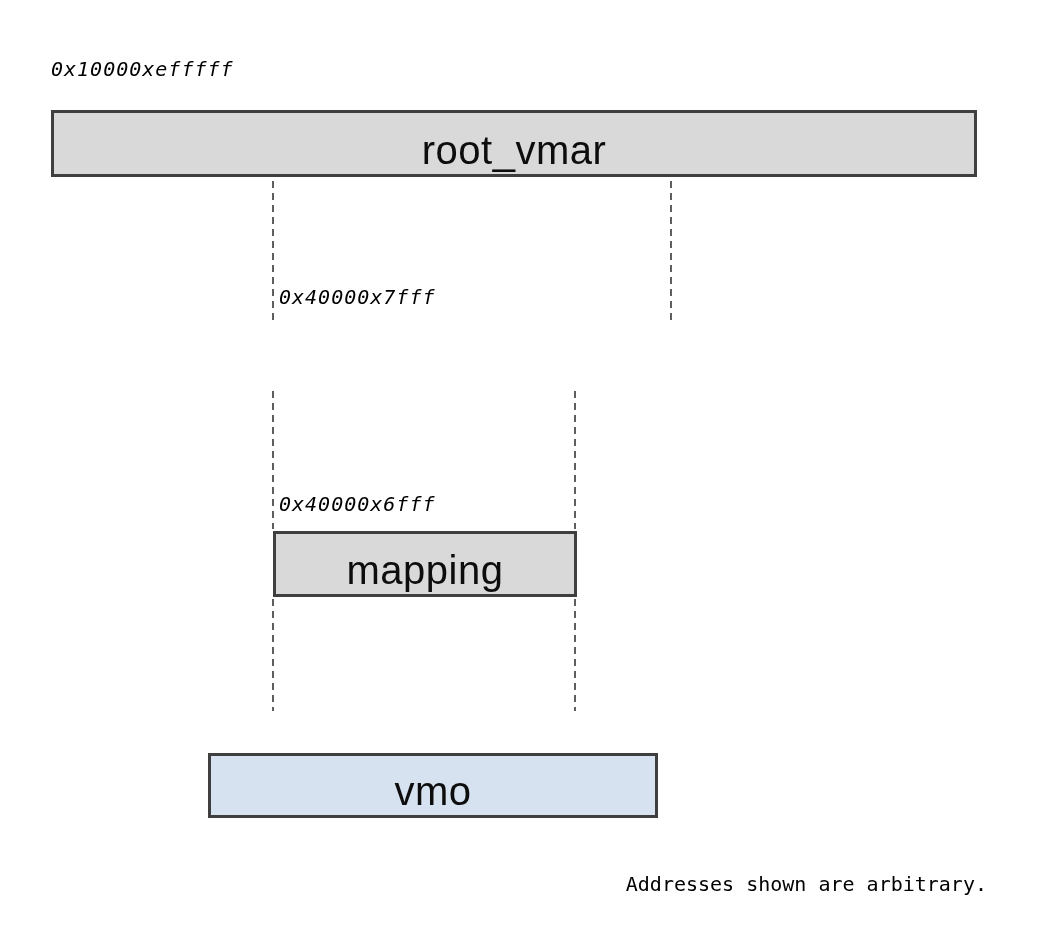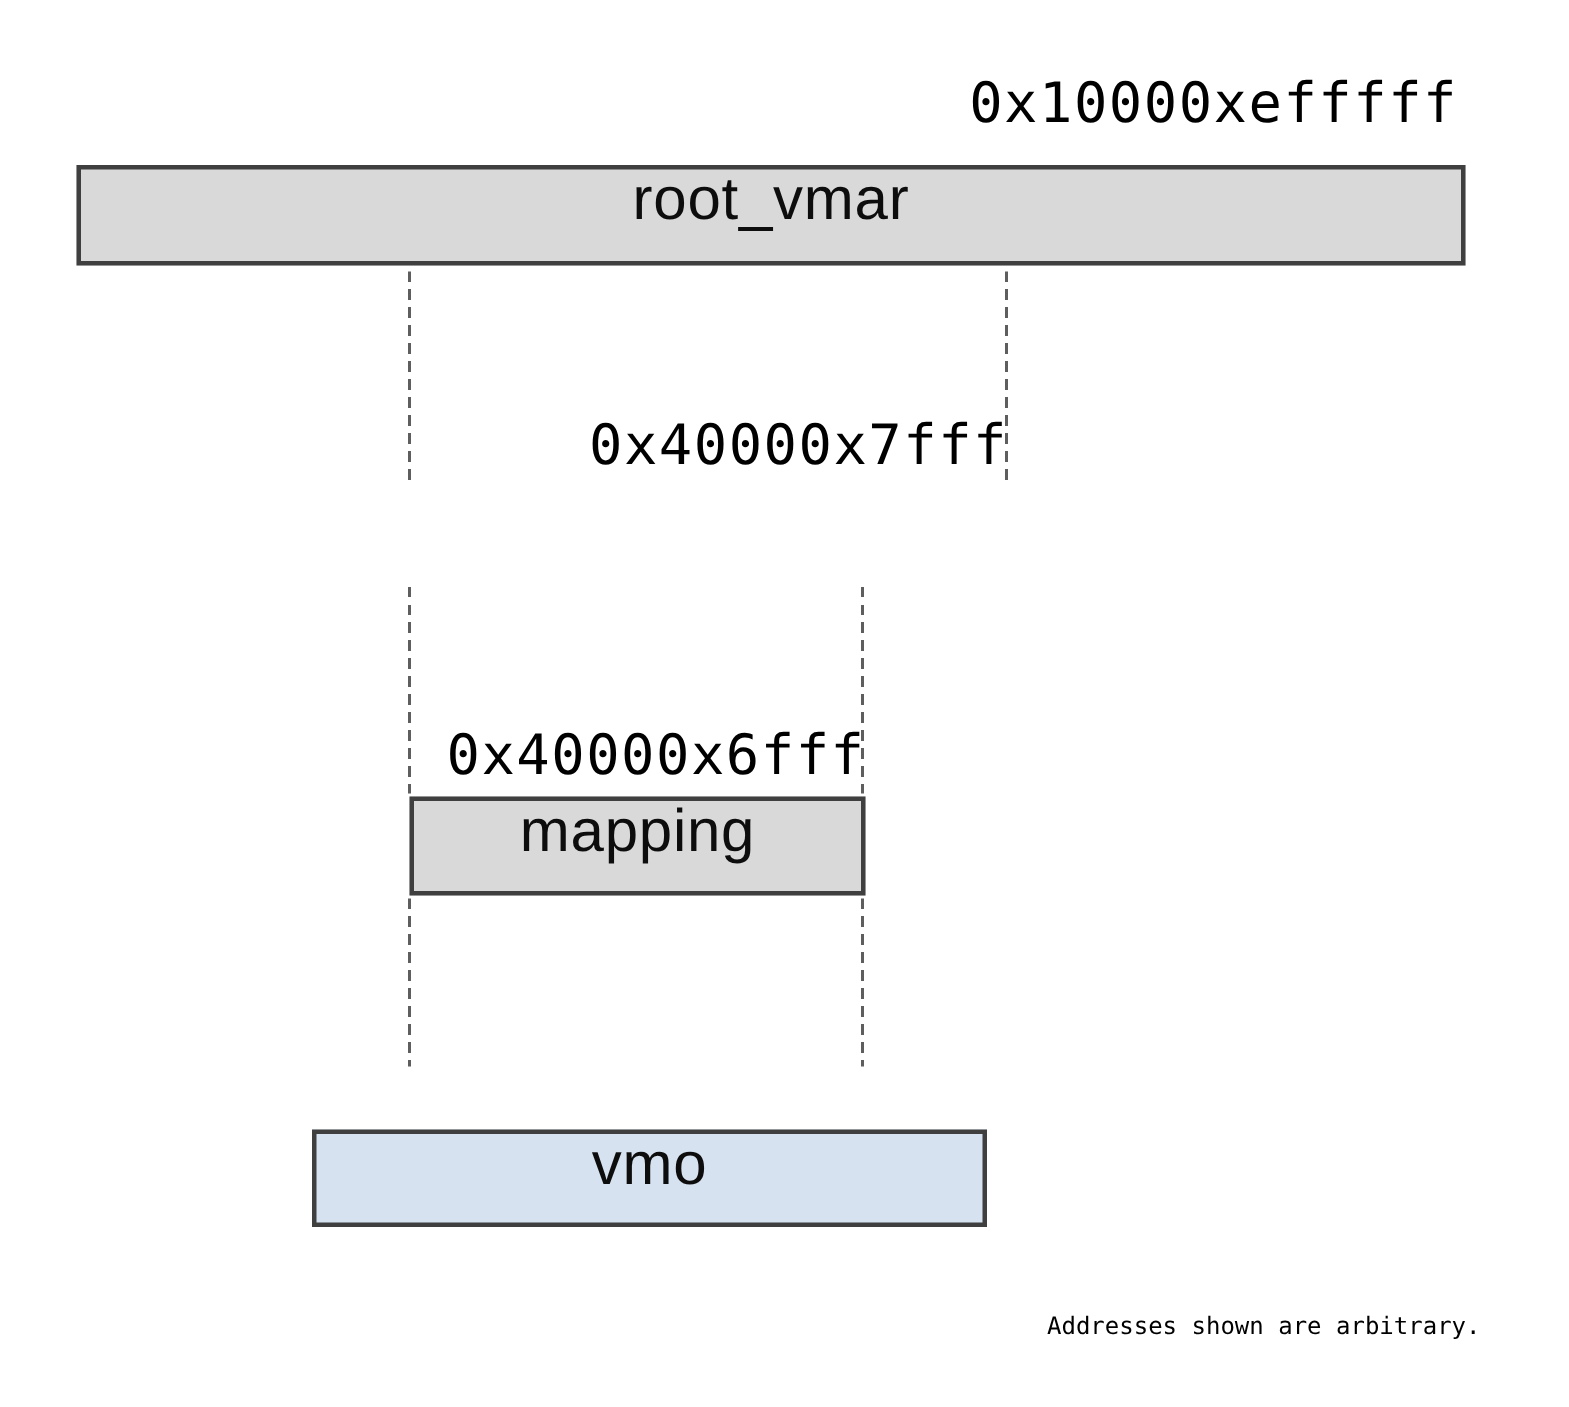--- a/index.html
+++ b/index.html
@@ -13,37 +13,38 @@
     height: 938px;
     background: #ffffff;
     overflow: hidden;
     font-family: "Liberation Sans", sans-serif;
     color: var(--text-color, #000000);
   }
   
   .addr-row {
     position: absolute;
     display: flex;
-    justify-content: flex-end;
+    justify-content: flex-start;
     font-family: "DejaVu Sans Mono", monospace;
-    font-size: 37px;
+    font-size: 20px;
     line-height: 30px;
     letter-spacing: 1px;
     color: var(--text-color, #000000);
     white-space: nowrap;
+    font-style: italic;
   }
   .addr-row .addr { display: block; }
   
   .region-box {
     position: absolute;
     box-sizing: border-box;
     border: 3px solid var(--box-border, #3f3f3f);
     background: var(--box-fill, #d9d9d9);
     display: flex;
-    align-items: flex-start;
+    align-items: flex-end;
     justify-content: center;
   }
   .region-box.vmo {
     background: var(--vmo-fill, #d6e2f0);
   }
   .region-label {
     font-family: "Liberation Sans", sans-serif;
     font-size: 40px;
     letter-spacing: 0.5px;
     color: #0d0d0d;
@@ -58,21 +59,21 @@
       to bottom,
       var(--dash-color, #5e5e5e) 0px,
       var(--dash-color, #5e5e5e) 7px,
       transparent 7px,
       transparent 12px
     );
   }
   .footnote {
     position: absolute;
     font-family: "DejaVu Sans Mono", monospace;
-    font-size: 16px;
+    font-size: 20px;
     line-height: 24px;
     color: var(--text-color, #000000);
     white-space: nowrap;
   }
   
   .addr-row.root    { left: 51px;  top: 54px;  width: 926px; padding-right: 5px; box-sizing: border-box; }
   .box-root         { left: 51px;  top: 110px; width: 926px; height: 67px; }
   .dash-a-left      { left: 272px; top: 181px; height: 141px; }
   .dash-a-right     { left: 670px; top: 181px; height: 141px; }
   .addr-row.child   { left: 273px; top: 282px; width: 399px; padding-left: 6px; box-sizing: border-box; }

